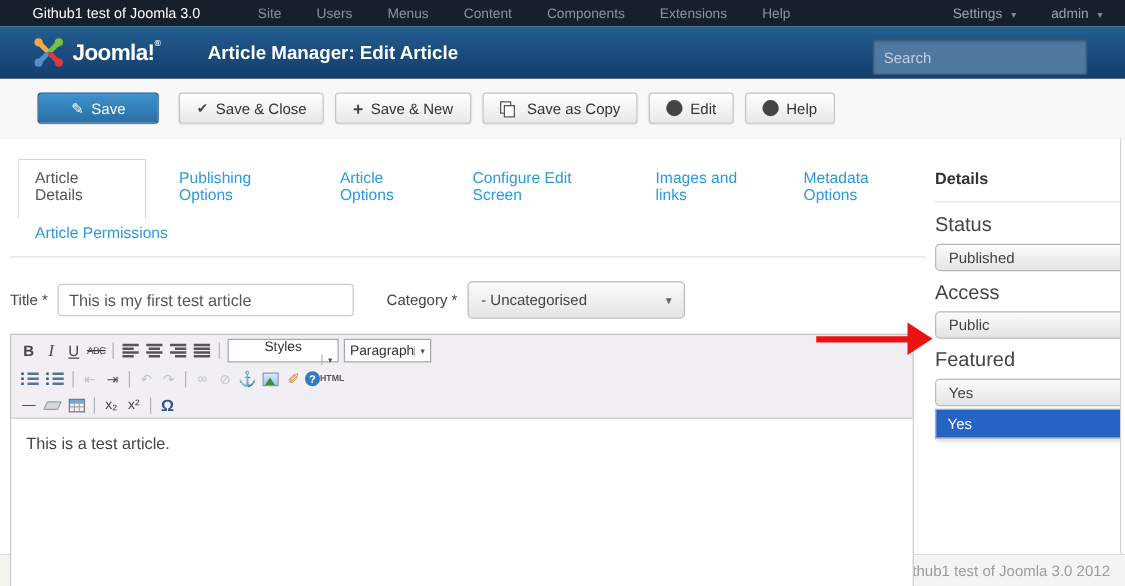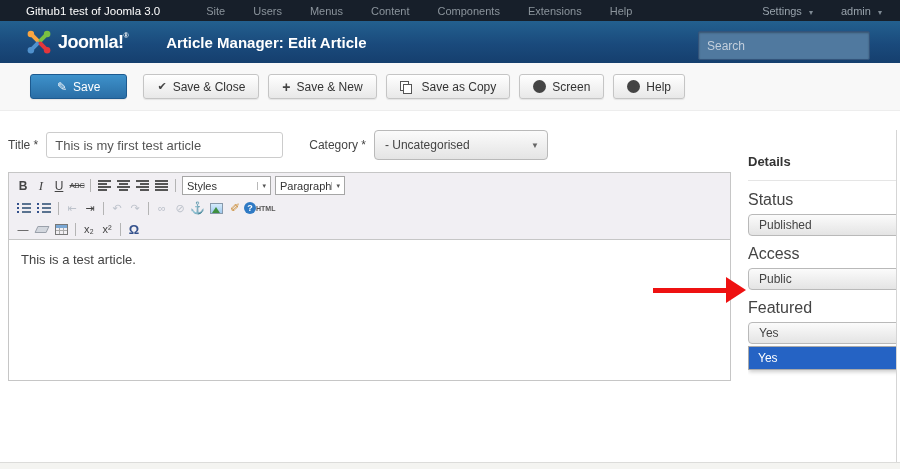--- a/index.html
+++ b/index.html
@@ -87,21 +87,21 @@
   .al-right   { background-size:13px 2px,9px 2px,13px 2px,9px 2px;  background-position:0 0,4px 3px,0 6px,4px 9px; }
   .al-justify { background-size:13px 2px,13px 2px,13px 2px,13px 2px;background-position:0 0,0 3px,0 6px,0 9px; }
   .list-ic { width:14px; height:11px; margin:0 3px; cursor:pointer; background-repeat:no-repeat;
     background-image:linear-gradient(#5a7390,#5a7390),linear-gradient(#5a7390,#5a7390),linear-gradient(#5a7390,#5a7390),
       linear-gradient(#34518c,#34518c),linear-gradient(#34518c,#34518c),linear-gradient(#34518c,#34518c);
     background-size:9px 2px,9px 2px,9px 2px,2px 2px,2px 2px,2px 2px;
     background-position:5px 0,5px 4px,5px 8px,0 0,0 4px,0 8px; }
   .ed-select { position:relative; height:19px; background:#fff; border:1px solid #a6a6a6;
     display:flex; align-items:center; font-size:11px; color:#333; padding:0 4px; margin:0 2px; cursor:pointer; }
   .ed-select .dd { margin-left:auto; border-left:1px solid #b8b8b8; padding-left:4px; font-size:7px; color:#555; }
-  .styles-select { width:89px; }
+  .styles-select { width:89px;flex-direction:column; }
   .para-select { width:70px; }
   .disabled { color:#bdc2cb !important; }
   .anchor-ic { color:#223a66; font-size:12px; }
   .img-ic { width:13px; height:11px; background:linear-gradient(#d5ebfb,#9fc9ef);
     border:1px solid #8899aa; position:relative; margin:0 3px; cursor:pointer; }
   .img-ic::before { content:""; position:absolute; left:1px; bottom:0; width:0; height:0;
     border-left:4px solid transparent; border-right:4px solid transparent; border-bottom:6px solid #3f8f3f; }
   .cleanup-ic { color:#c9882e; font-size:12px; }
   .help-ic { width:12px; height:12px; border-radius:50%; background:#2f7ac4; color:#fff;
     font-size:9px; font-weight:bold; display:inline-flex; align-items:center; justify-content:center; }
@@ -201,31 +201,44 @@
   <span class="btn">
     <span class="bic" style="font-weight:bold;font-size:14px;">+</span>
     <span>Save &amp; New</span>
   </span>
   <span class="btn">
     <span class="bic copy-ic"></span>
     <span style="margin-left:6px;">Save as Copy</span>
   </span>
   <span class="btn">
     <span class="bic circ">×</span>
-    <span>Screen</span>
+    <span>Edit</span>
   </span>
   <span class="btn">
     <span class="bic circ">?</span>
     <span>Help</span>
   </span>
 </div>
 
 <div class="container">
   <div class="main">
 
+    <div class="tabs">
+      <div class="tabs-row1">
+        <span class="tab-active">Article Details</span>
+        <span class="tab-link">Publishing Options</span>
+        <span class="tab-link">Article Options</span>
+        <span class="tab-link">Configure Edit Screen</span>
+        <span class="tab-link">Images and links</span>
+        <span class="tab-link">Metadata Options</span>
+      </div>
+      <div class="tabs-row2">
+        <span class="tab-link">Article Permissions</span>
+      </div>
+    </div>
 
     <div class="form-row">
       <span>Title *</span>
       <input class="title-input" type="text" value="This is my first test article" style="">
       <span class="cat-label">Category *</span>
       <span class="j-select cat-select">
         <span>- Uncategorised</span>
         <span class="sel-caret">▼</span>
       </span>
     </div>

